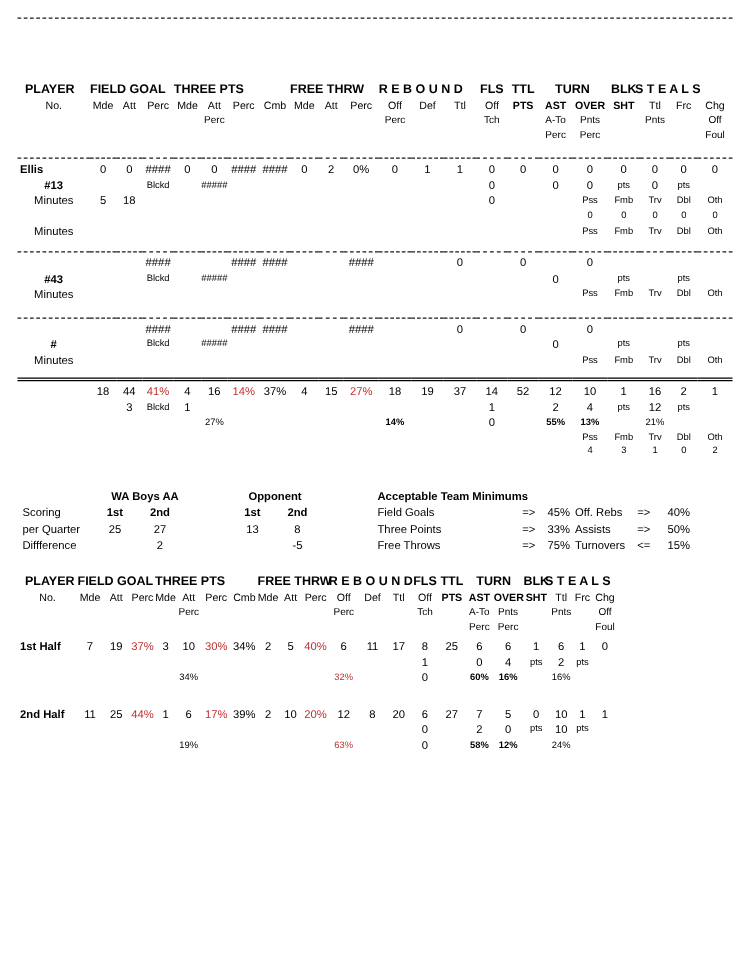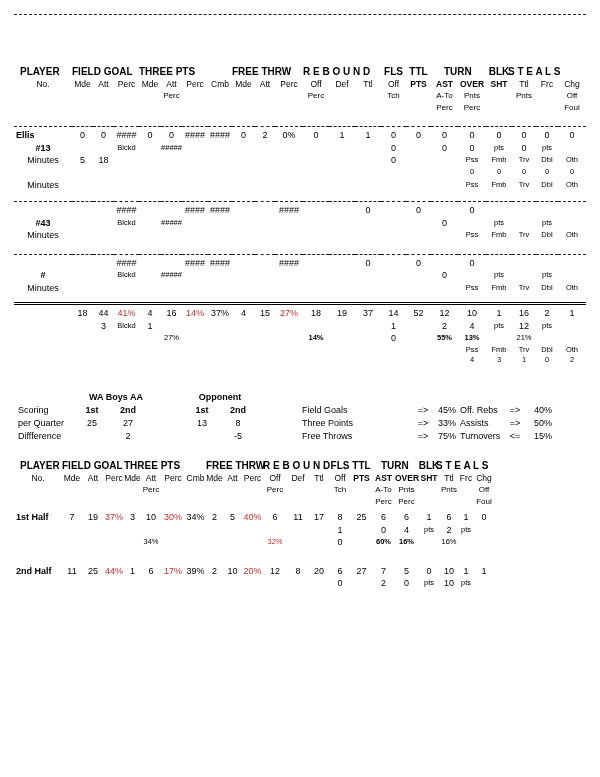--- a/index.html
+++ b/index.html
@@ -594,20 +594,21 @@
     <div class="v" style="grid-column:3;grid-row:3">27</div>
     <div class="v" style="grid-column:5;grid-row:3">13</div>
     <div class="v" style="grid-column:6;grid-row:3">8</div>
 
     <div class="lab" style="grid-column:1;grid-row:4">Diffference</div>
     <div class="v" style="grid-column:3;grid-row:4">2</div>
     <div class="v" style="grid-column:6;grid-row:4">-5</div>
   </div>
 
   <div class="minimums">
+    <div class="title" style="grid-column:1/7;grid-row:1">Acceptable Team Minimums</div>
 
     <div style="grid-column:1;grid-row:2">Field Goals</div>
     <div class="op" style="grid-column:2;grid-row:2">=&gt;</div>
     <div class="val" style="grid-column:3;grid-row:2">45%</div>
     <div class="lab2" style="grid-column:4;grid-row:2">Off. Rebs</div>
     <div class="op" style="grid-column:5;grid-row:2">=&gt;</div>
     <div class="val" style="grid-column:6;grid-row:2">40%</div>
 
     <div style="grid-column:1;grid-row:3">Three Points</div>
     <div class="op" style="grid-column:2;grid-row:3">=&gt;</div>
@@ -869,15 +870,39 @@
           <td class="c-rb_ttl"></td>
           <td class="c-fls">0</td>
           <td class="c-pts"></td>
           <td class="c-ast">2</td>
           <td class="c-over">0</td>
           <td class="c-blk sm">pts</td>
           <td class="c-st_ttl">10</td>
           <td class="c-st_frc sm">pts</td>
           <td class="c-st_chg"></td>
         </tr>
+        <tr class="dr">
+          <td class="c-player"></td>
+          <td class="c-fg_mde"></td>
+          <td class="c-fg_att"></td>
+          <td class="c-fg_perc"></td>
+          <td class="c-tp_mde"></td>
+          <td class="c-tp_att sm">19%</td>
+          <td class="c-tp_perc"></td>
+          <td class="c-tp_cmb"></td>
+          <td class="c-ft_mde"></td>
+          <td class="c-ft_att"></td>
+          <td class="c-ft_perc"></td>
+          <td class="c-rb_off red sm">63%</td>
+          <td class="c-rb_def"></td>
+          <td class="c-rb_ttl"></td>
+          <td class="c-fls">0</td>
+          <td class="c-pts"></td>
+          <td class="c-ast b sm">58%</td>
+          <td class="c-over b sm">12%</td>
+          <td class="c-blk"></td>
+          <td class="c-st_ttl sm">24%</td>
+          <td class="c-st_frc"></td>
+          <td class="c-st_chg"></td>
+        </tr>
       </tbody>
     </table>
 </div>
 
 </body></html>

